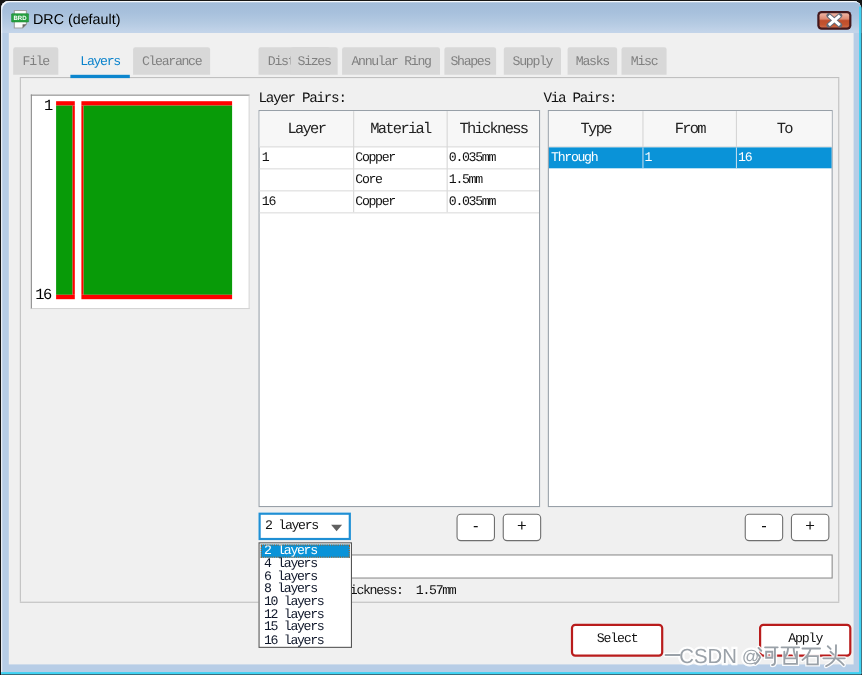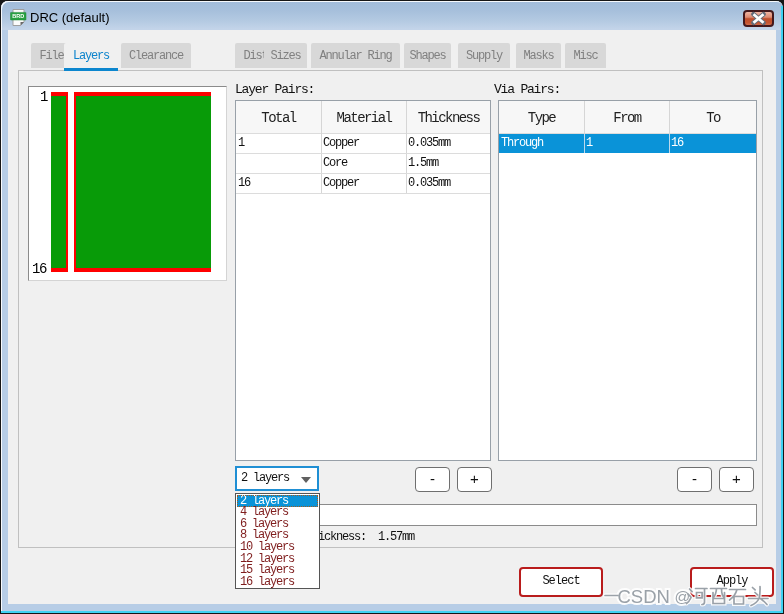--- a/index.html
+++ b/index.html
@@ -48,21 +48,21 @@
   
   .sbtn{position:absolute;width:33px;height:23px;background:#fff;border:1px solid #6f6f6f;border-radius:4px;
    font-size:15px;color:#111;text-align:center;line-height:22px;font-family:"Liberation Sans",sans-serif;}
   
   #field{position:absolute;left:237px;top:504px;width:518px;height:20px;background:#fff;border:1px solid #8b8b8b;}
   
   #combo{position:absolute;left:235px;top:466px;width:84px;height:25px;background:#fff;border:2px solid #1f8fd4;box-sizing:border-box;}
   #combo .t{position:absolute;left:4px;top:3px;font-size:12px;letter-spacing:-1.2px;color:#111;}
   #combo .arr{position:absolute;right:6px;top:9px;width:0;height:0;border-left:5px solid transparent;border-right:5px solid transparent;border-top:6px solid #606060;}
   #list{position:absolute;left:235px;top:493px;width:83px;height:94px;background:#fff;border:1px solid #555;z-index:50;}
-  .li{position:absolute;left:1px;width:81px;height:12px;font-size:12px;letter-spacing:-1.2px;line-height:12px;color:#7f1d1d;padding-left:3px;box-sizing:border-box;}
+  .li{position:absolute;left:1px;width:81px;height:12px;font-size:12px;letter-spacing:-1.2px;line-height:12px;color:#0f172a;padding-left:3px;box-sizing:border-box;}
   .li.sel{background:#0a93d8;color:#fff;outline:1px dotted #a35b1e;outline-offset:-1px;}
   
   .bbtn{position:absolute;top:567px;width:80px;height:26px;background:#fff;border:2px solid #b91c1c;border-radius:4px;
    font-size:12px;letter-spacing:-1px;color:#111;text-align:center;line-height:24px;}
   .bbtn.focus{top:565px;height:28px;border:2px solid #2f96dc;border-radius:4px;box-sizing:border-box;line-height:24px;}
 </style></head>
 <body>
 <div id="win">
   <div id="frame"></div>
   <div id="titlebar"></div>
@@ -78,21 +78,21 @@
   </svg>
   <div id="title">DRC (default)</div>
   <div id="closebtn">
       <div class="inner"></div>
     <svg class="abs" style="left:0;top:0" width="31" height="17" viewBox="0 0 31 17">
       <path d="M10.5 4.2 L20.5 12.8 M20.5 4.2 L10.5 12.8" stroke="#646b78" stroke-width="4.6" stroke-linecap="round"></path>
       <path d="M10.5 4.2 L20.5 12.8 M20.5 4.2 L10.5 12.8" stroke="#ffffff" stroke-width="2.8" stroke-linecap="butt"></path>
     </svg>
   </div>
 
-  <div class="tab" style="left:31px;width:41px;font-family:Liberation Mono, monospace;">File</div>
+  <div class="tab" style="left:12px;width:41px;font-family:Liberation Mono, monospace;">File</div>
   <div class="tab sel" style="left:64px;width:54px;">Layers</div>
   <div class="tab" style="left:121px;width:70px;">Clearance</div>
   <div class="tab" style="left:195px;width:65px;margin-left:40px;">Distance</div>
   <div class="tab" style="left:264px;width:43px;">Sizes</div>
   <div class="tab" style="left:311px;width:89px;">Annular Ring</div>
   <div class="tab" style="left:404px;width:47px;">Shapes</div>
   <div class="tab" style="left:458px;width:52px;">Supply</div>
   <div class="tab" style="left:516px;width:45px;">Masks</div>
   <div class="tab" style="left:565px;width:41px;">Misc</div>
   <div id="tabline"></div>
@@ -111,21 +111,21 @@
   <div class="abs" style="left:74px;top:92px;width:137px;height:4px;background:#f00;"></div>
   <div class="abs" style="left:74px;top:96px;width:2px;height:172px;background:#f00;"></div>
   <div class="abs" style="left:76px;top:96px;width:135px;height:172px;background:#089b08;"></div>
   <div class="abs" style="left:74px;top:268px;width:137px;height:4px;background:#f00;"></div>
 
   <div class="flabel" style="left:235px;top:82px;">Layer Pairs:</div>
   <div class="flabel" style="left:494px;top:82px;">Via Pairs:</div>
 
   <div class="tbl" style="left:235px;top:100px;width:254px;height:359px;">
     <div class="hdr"></div>
-    <div class="hcell" style="left:0px;width:85px;">Total</div>
+    <div class="hcell" style="left:0px;width:85px;">Layer</div>
     <div class="hcell" style="left:86px;width:84px;">Material</div>
     <div class="hcell" style="left:171px;width:83px;">Thickness</div>
     <div class="vsep" style="left:85px;height:92px;"></div>
     <div class="vsep" style="left:170px;height:92px;"></div>
     <div class="rline" style="top:52px;"></div>
     <div class="rline" style="top:72px;"></div>
     <div class="rline" style="top:92px;"></div>
     <div class="cell" style="left:2px;top:33px;">1</div>
     <div class="cell" style="left:87px;top:33px;">Copper</div>
     <div class="cell" style="left:172px;top:33px;">0.035mm</div>

